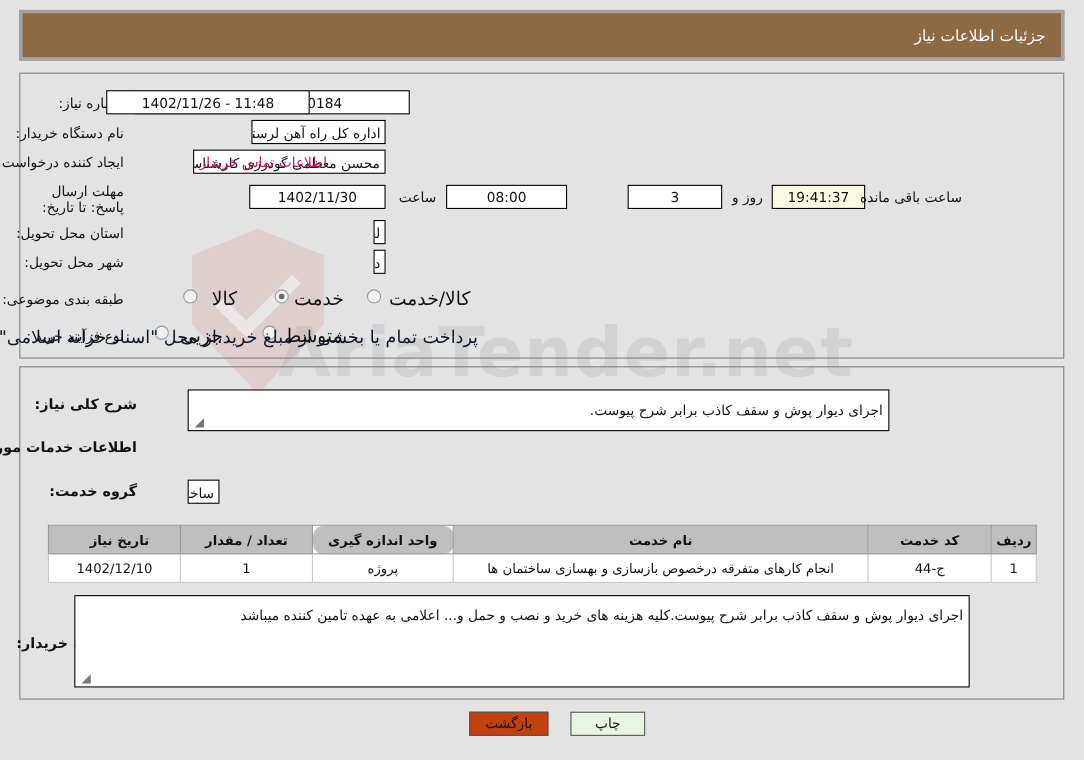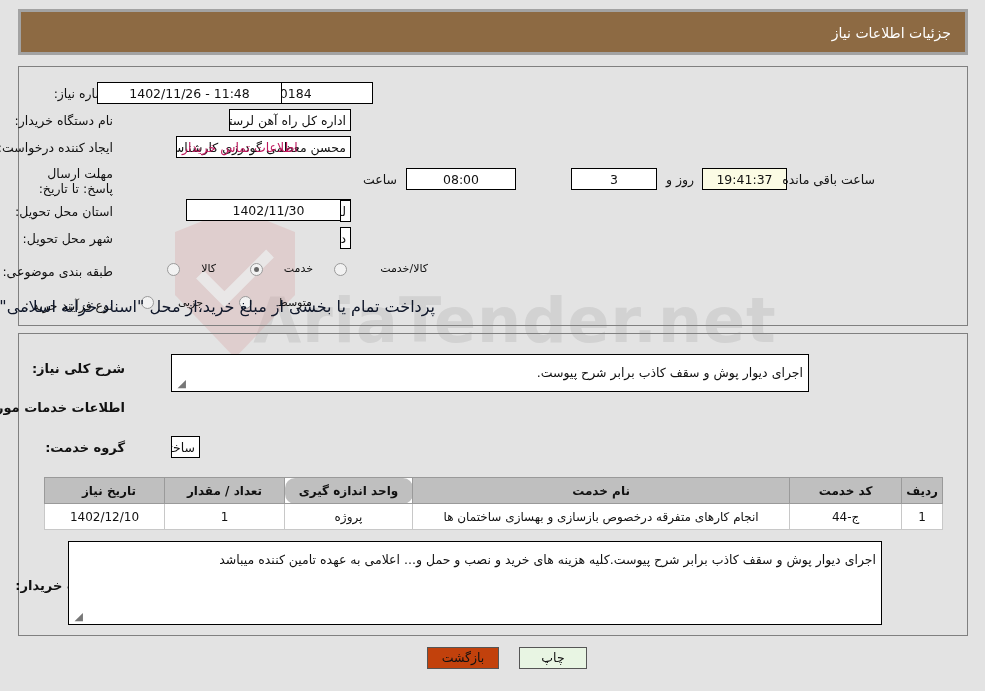--- a/index.html
+++ b/index.html
@@ -140,21 +140,21 @@
   .radio.on::after {
     content: "";
     position: absolute;
     left: 3px; top: 3px;
     width: 5px; height: 5px;
     border-radius: 50%;
     background: #666;
   }
   .radio-lab {
     position: absolute;
-    font-size: 11px;
+    font-size: 17px;
     color: #111;
     white-space: nowrap;
     z-index: 3;
   }
 
   
   .ta {
     position: absolute;
     background: #ffffff;
     border: 1px solid #000000;
@@ -249,21 +249,21 @@
   <div class="fld ltr" style="right:703px; top:82px; width:185px; left:102px;">1402/11/26 - 11:48</div>
 
   <span class="lbl" style="right:872px; top:113px;">نام دستگاه خریدار:</span>
   <div class="fld rtl" style="right:634px; top:109px; left:229px;">اداره کل راه آهن لرستان</div>
 
   <span class="lbl" style="right:872px; top:140px;">ایجاد کننده درخواست:</span>
   <div class="fld rtl" style="right:634px; top:136px; left:176px;">محسن معظمی گودرزی کارشناس تدارکات اداره کل راه آهن لرستان</div>
   <span class="link" style="left:182px; top:140px;">اطلاعات تماس خریدار</span>
 
   <span class="lbl" style="right:872px; top:166px; width:86px; text-align:right; white-space:normal; line-height:15px;">مهلت ارسال پاسخ: تا تاریخ:</span>
-  <div class="fld ltr" style="right:634px; top:168px; width:165px;margin-top:31px;">1402/11/30</div>
+  <div class="fld ltr" style="right:634px; top:168px; width:124px;">1402/11/30</div>
   <span class="lbl" style="right:588px; top:172px;">ساعت</span>
   <div class="fld ltr" style="right:469px; top:168px; width:110px;">08:00</div>
   <div class="fld ltr" style="right:328px; top:168px; width:86px;">3</div>
   <span class="lbl" style="right:291px; top:172px;">روز و</span>
   <div class="fld ltr cream" style="right:198px; top:168px; width:85px;">19:41:37</div>
   <span class="lbl" style="right:110px; top:172px;">ساعت باقی مانده</span>
 
   <span class="lbl" style="right:872px; top:204px;">استان محل تحویل:</span>
   <div class="fld rtl" style="right:634px; top:200px; left:340px;">لرستان</div>
 

